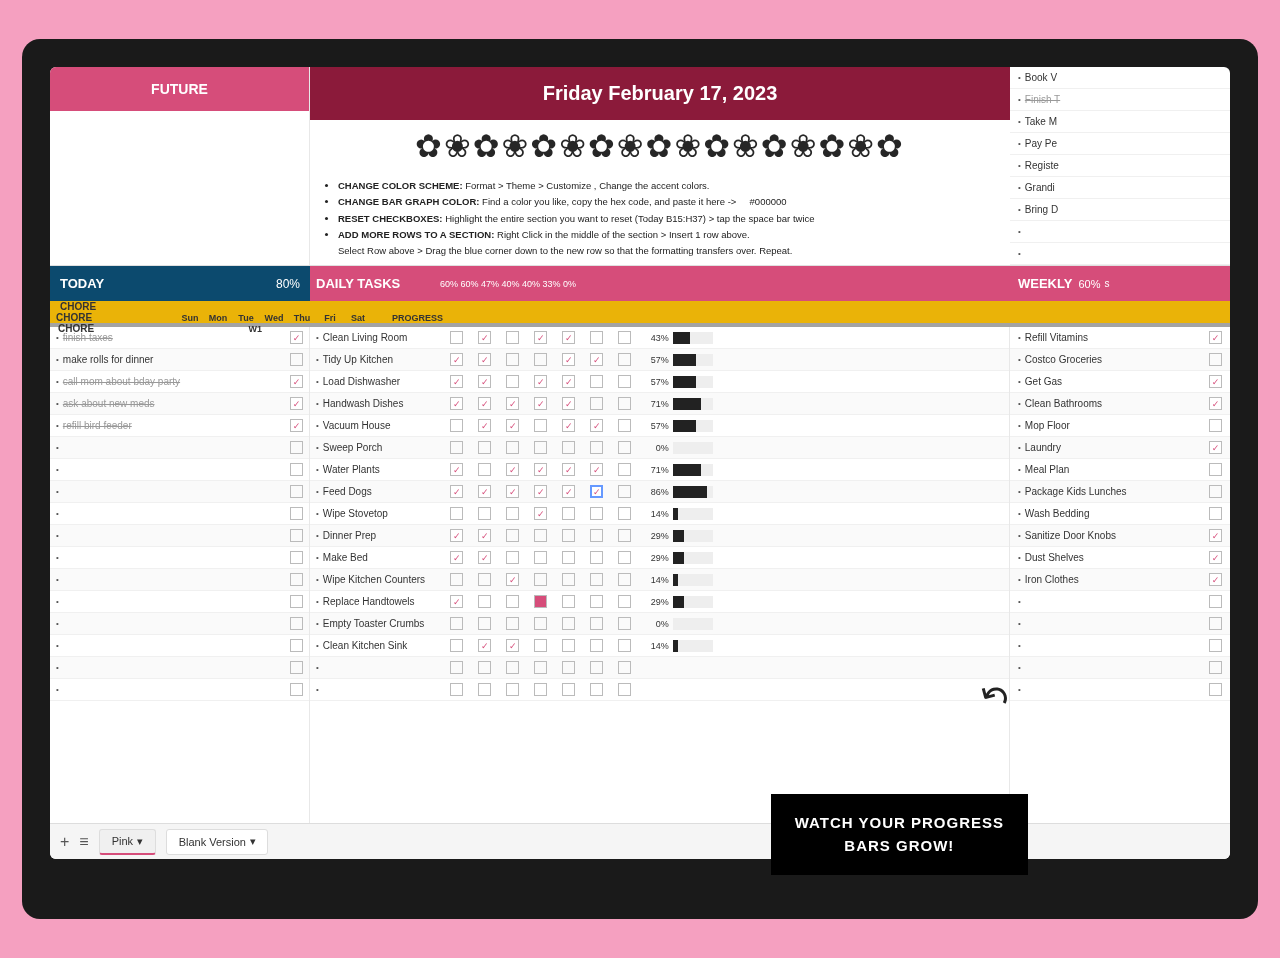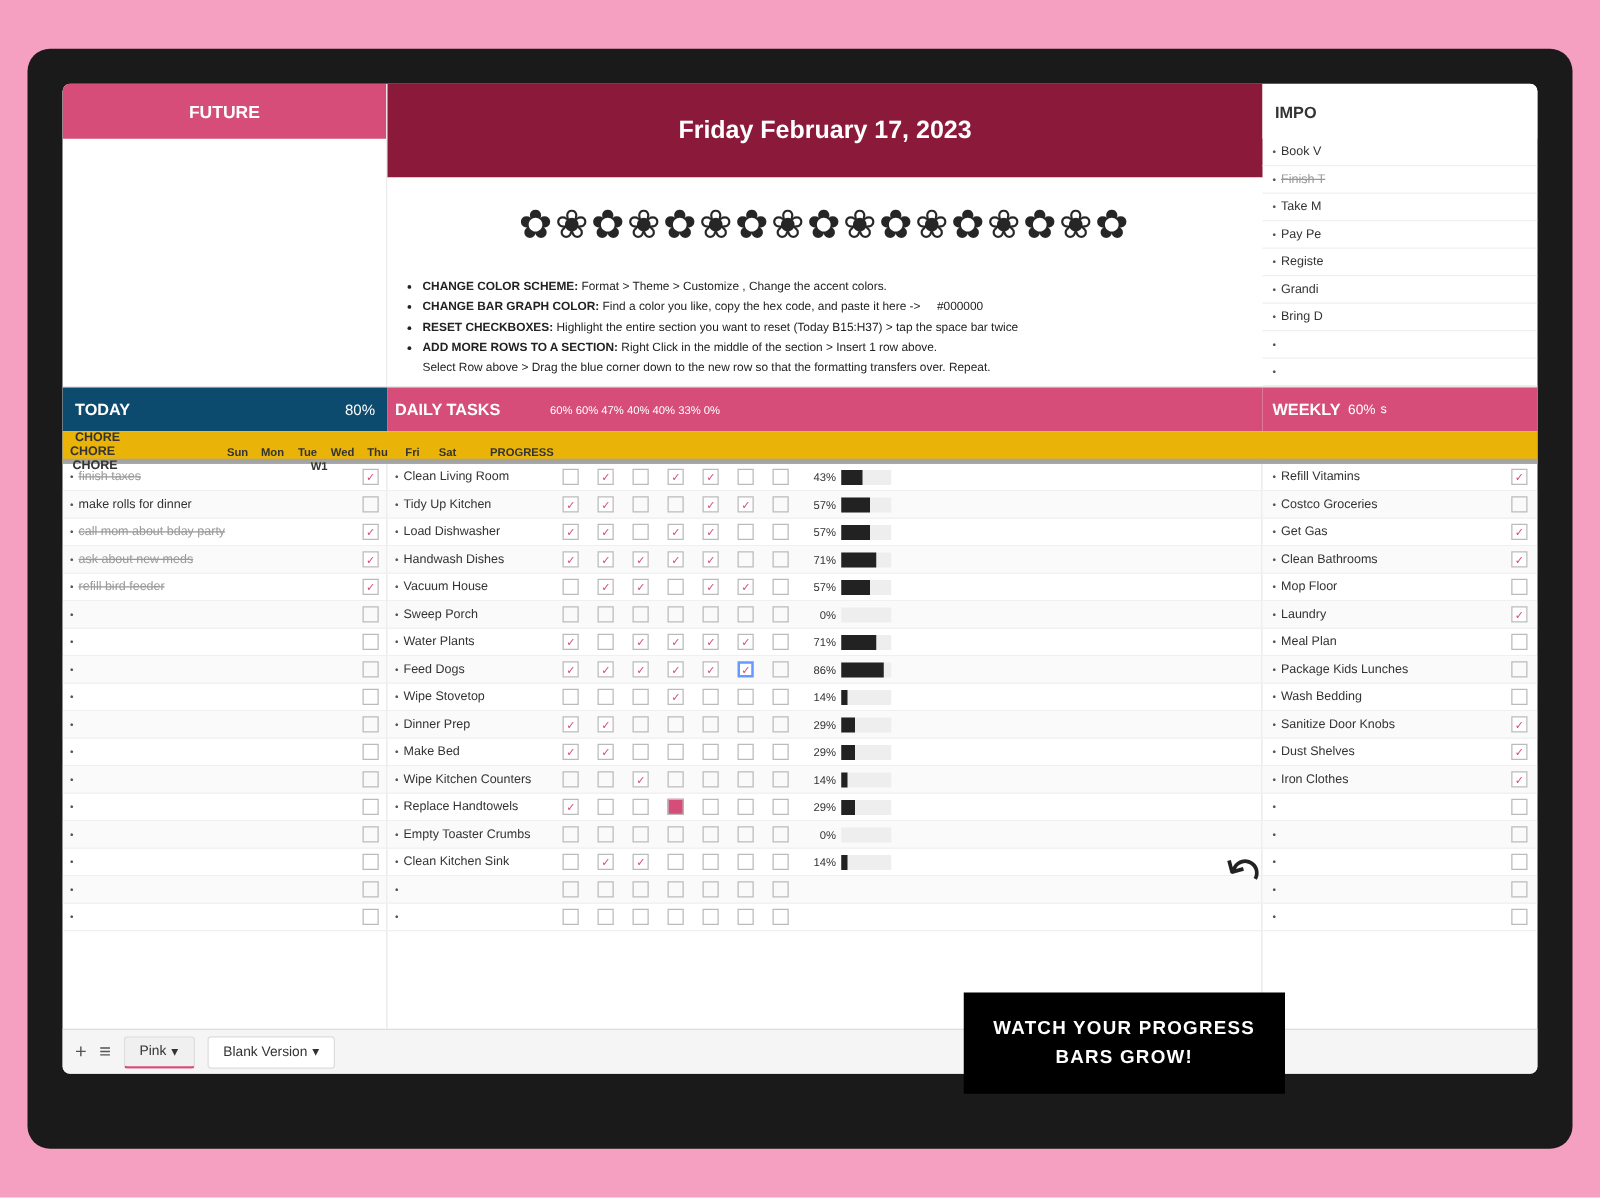--- a/index.html
+++ b/index.html
@@ -432,23 +432,20 @@
             <ul>
               <li><strong>CHANGE COLOR SCHEME:</strong> Format &gt; Theme &gt; Customize , Change the accent colors.</li>
               <li><strong>CHANGE BAR GRAPH COLOR:</strong> Find a color you like, copy the hex code, and paste it here -&gt; &nbsp;&nbsp;&nbsp; #000000</li>
               <li><strong>RESET CHECKBOXES:</strong> Highlight the entire section you want to reset (Today B15:H37) &gt; tap the space bar twice</li>
               <li><strong>ADD MORE ROWS TO A SECTION:</strong> Right Click in the middle of the section &gt; Insert 1 row above.<br>Select Row above &gt; Drag the blue corner down to the new row so that the formatting transfers over. Repeat.</li>
             </ul>
           </div>
         </div>
 
         <div class="important-col">
-          <div class="important-header">
-            <span style="font-weight:bold; font-size:13px; color:#333;">IMPO</span>
-          </div>
           <div>
             <div class="important-data-row">
                 <span class="bullet">•</span>
                 <span class="important-task">Book V</span>
               </div>
             <div class="important-data-row">
                 <span class="bullet">•</span>
                 <span class="important-task" style="text-decoration:line-through; color:#999;">Finish T</span>
               </div>
             <div class="important-data-row">

